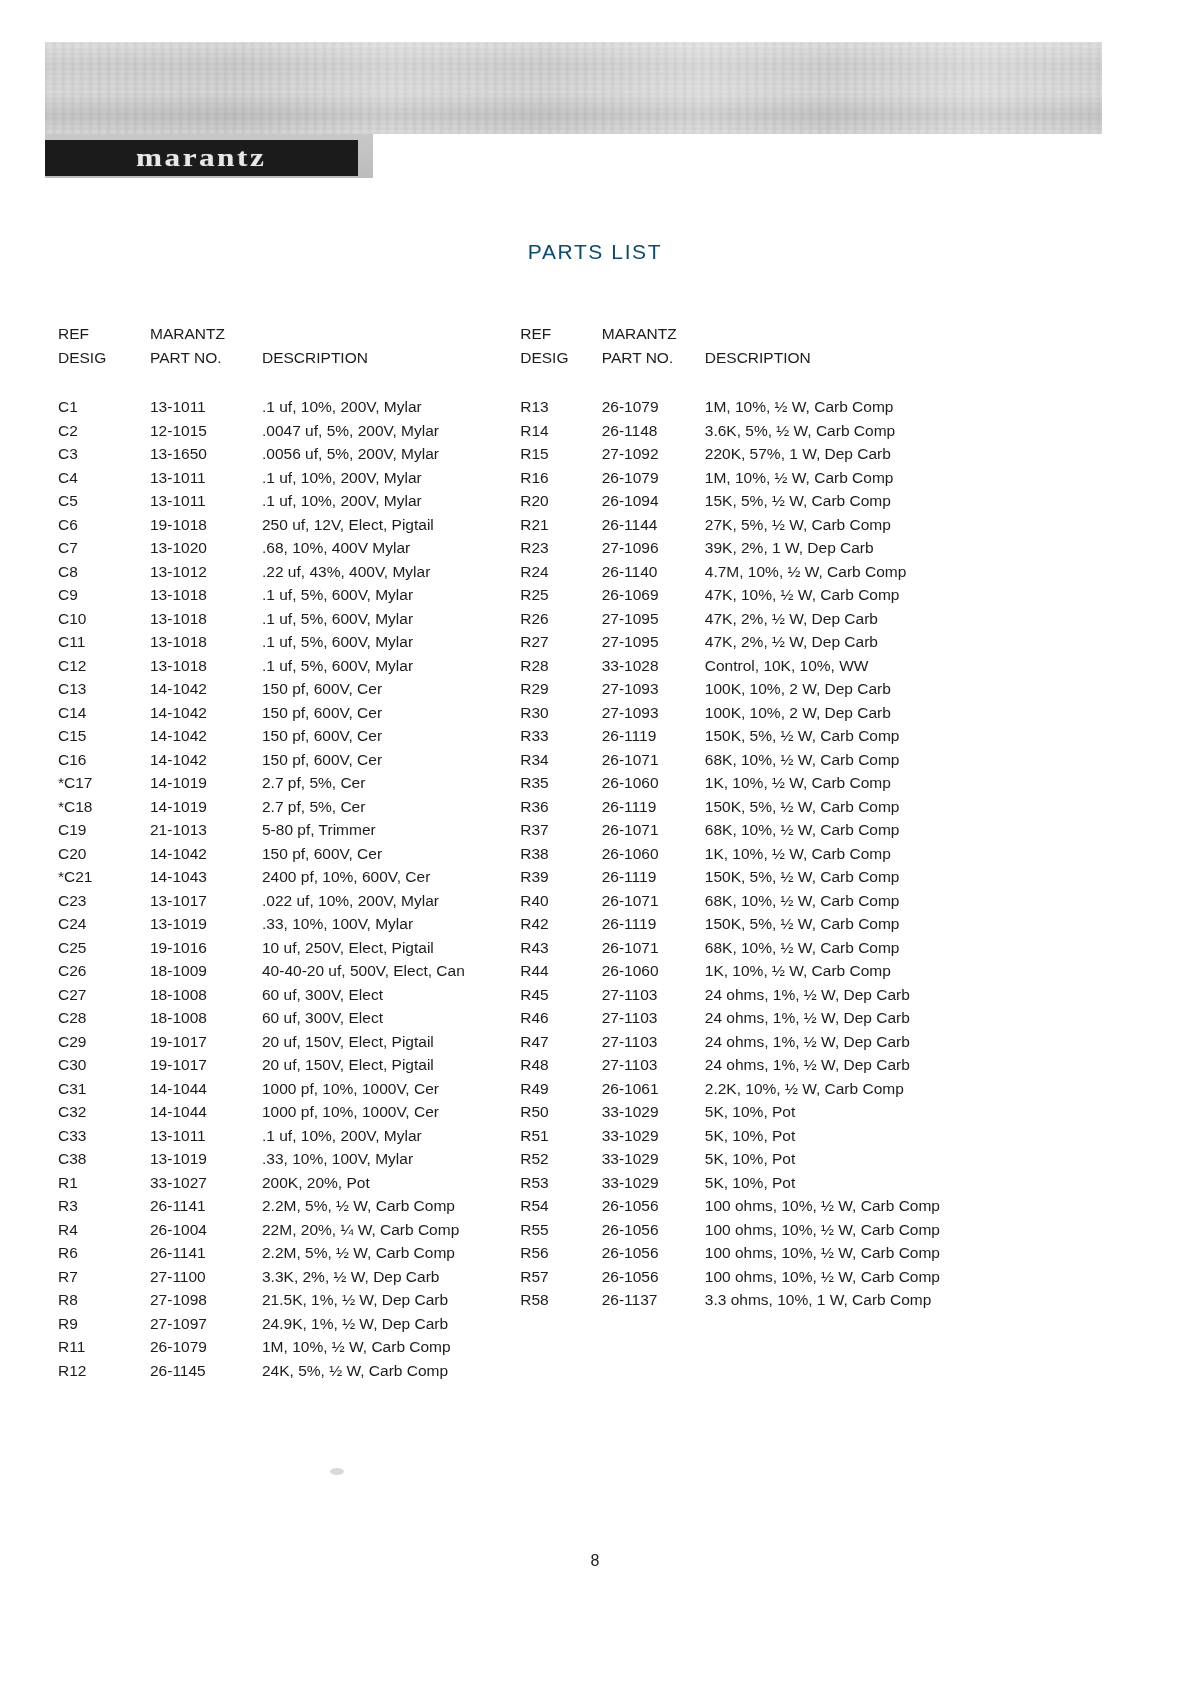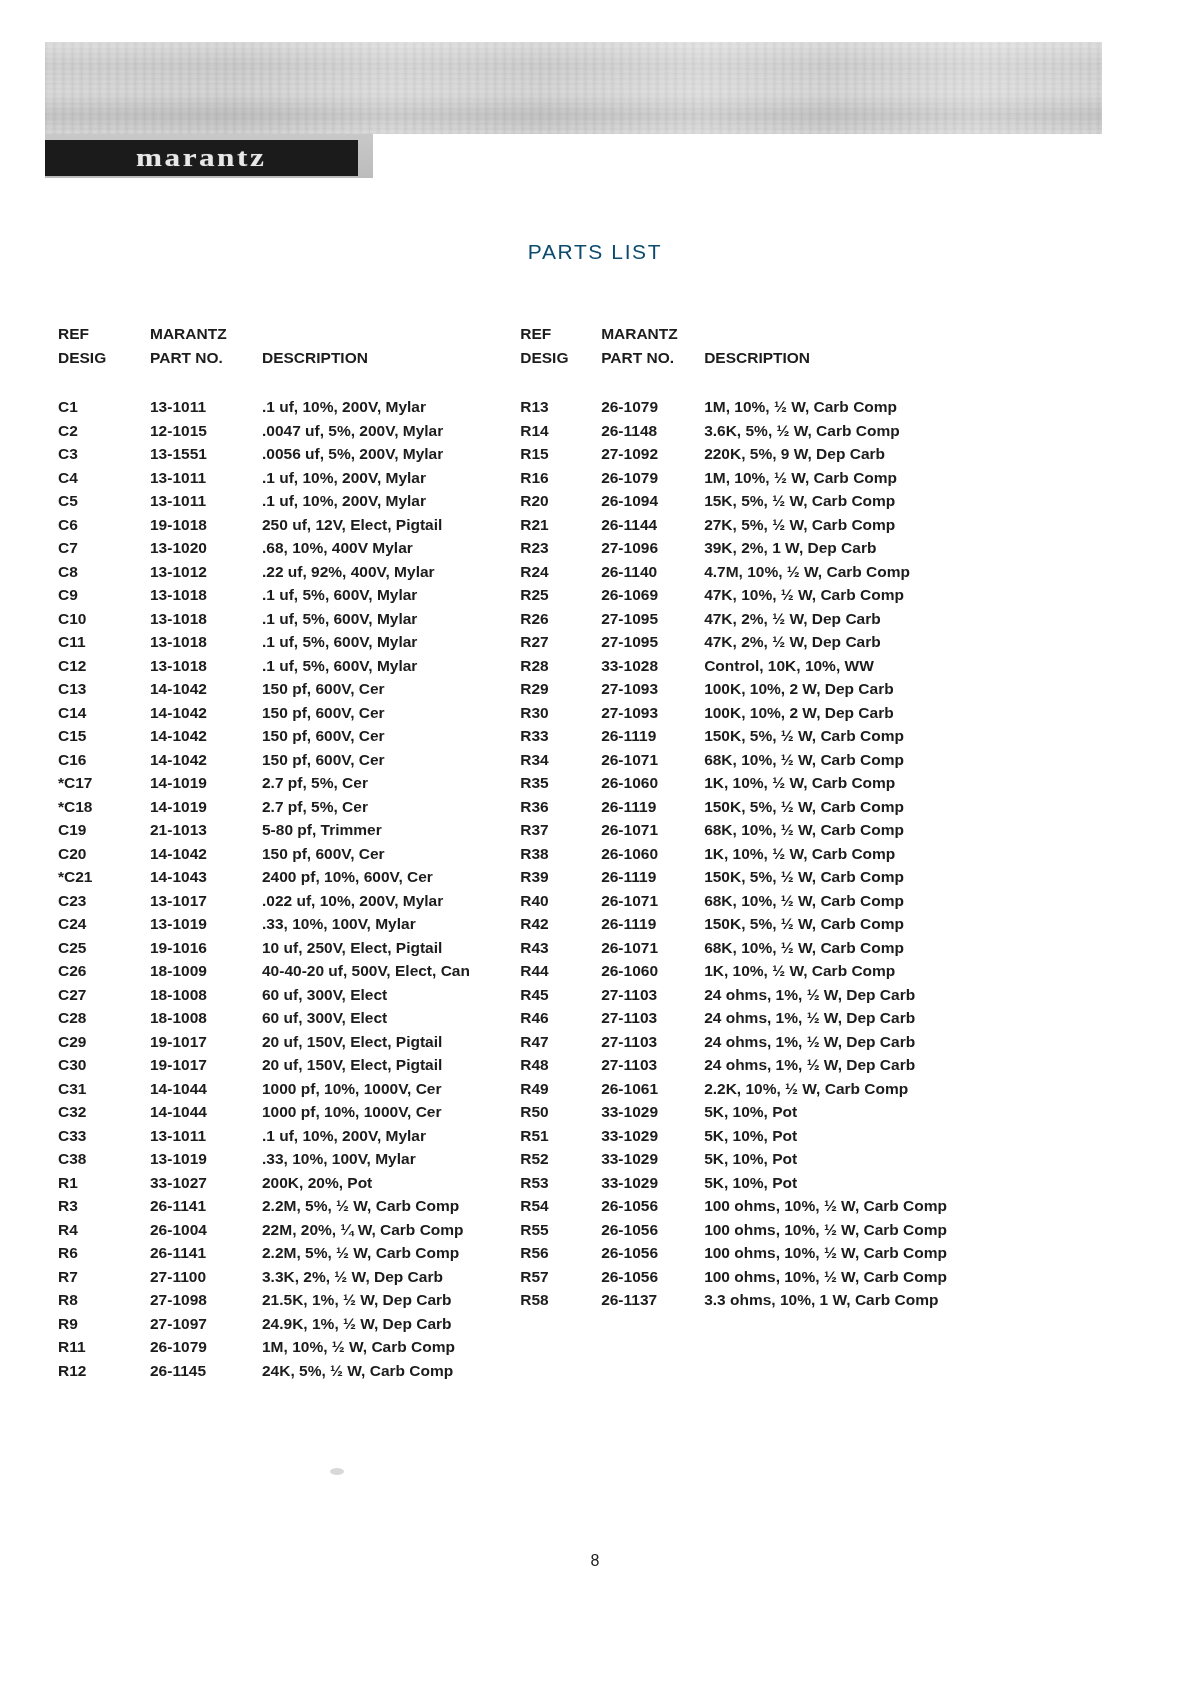--- a/index.html
+++ b/index.html
@@ -81,21 +81,20 @@
     letter-spacing: 1.6px;
     color: #0c4a6e;
   }
 
   
   .sheet {
     position: absolute;
     left: 0;
     top: 322px;
     width: 1012px;
-    font-weight: bold;
   }
   .cols {
     display: flex;
     align-items: flex-start;
   }
   .col {
     position: relative;
   }
   .col-left  { margin-left: 58px; width: 470px; }
   .col-right { margin-left: 0px;  width: 500px; }
@@ -182,21 +181,21 @@
               <td class="c-part">13-1011</td>
               <td class="c-desc">.1 uf, 10%, 200V, Mylar</td>
             </tr>
             <tr>
               <td class="c-ref">C2</td>
               <td class="c-part">12-1015</td>
               <td class="c-desc">.0047 uf, 5%, 200V, Mylar</td>
             </tr>
             <tr>
               <td class="c-ref">C3</td>
-              <td class="c-part">13-1551</td>
+              <td class="c-part">13-1650</td>
               <td class="c-desc">.0056 uf, 5%, 200V, Mylar</td>
             </tr>
             <tr>
               <td class="c-ref">C4</td>
               <td class="c-part">13-1011</td>
               <td class="c-desc">.1 uf, 10%, 200V, Mylar</td>
             </tr>
             <tr>
               <td class="c-ref">C5</td>
               <td class="c-part">13-1011</td>
@@ -208,21 +207,21 @@
               <td class="c-desc">250 uf, 12V, Elect, Pigtail</td>
             </tr>
             <tr>
               <td class="c-ref">C7</td>
               <td class="c-part">13-1020</td>
               <td class="c-desc">.68, 10%, 400V Mylar</td>
             </tr>
             <tr>
               <td class="c-ref">C8</td>
               <td class="c-part">13-1012</td>
-              <td class="c-desc">.22 uf, 92%, 400V, Mylar</td>
+              <td class="c-desc">.22 uf, 43%, 400V, Mylar</td>
             </tr>
             <tr>
               <td class="c-ref">C9</td>
               <td class="c-part">13-1018</td>
               <td class="c-desc">.1 uf, 5%, 600V, Mylar</td>
             </tr>
             <tr>
               <td class="c-ref">C10</td>
               <td class="c-part">13-1018</td>
               <td class="c-desc">.1 uf, 5%, 600V, Mylar</td>
@@ -415,21 +414,21 @@
               <td class="c-desc">1M, 10%, ½ W, Carb Comp</td>
             </tr>
             <tr>
               <td class="c-ref">R14</td>
               <td class="c-part">26-1148</td>
               <td class="c-desc">3.6K, 5%, ½ W, Carb Comp</td>
             </tr>
             <tr>
               <td class="c-ref">R15</td>
               <td class="c-part">27-1092</td>
-              <td class="c-desc">220K, 5%, 9 W, Dep Carb</td>
+              <td class="c-desc">220K, 57%, 1 W, Dep Carb</td>
             </tr>
             <tr>
               <td class="c-ref">R16</td>
               <td class="c-part">26-1079</td>
               <td class="c-desc">1M, 10%, ½ W, Carb Comp</td>
             </tr>
             <tr>
               <td class="c-ref">R20</td>
               <td class="c-part">26-1094</td>
               <td class="c-desc">15K, 5%, ½ W, Carb Comp</td>

